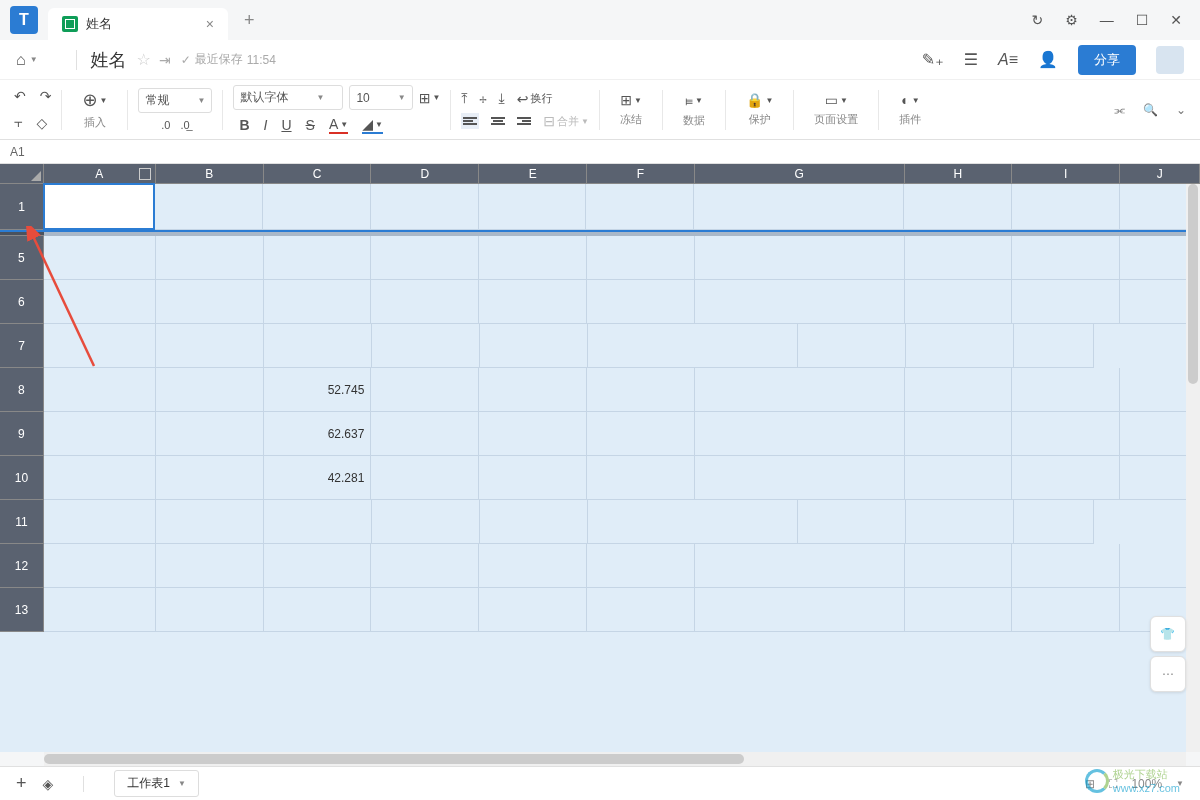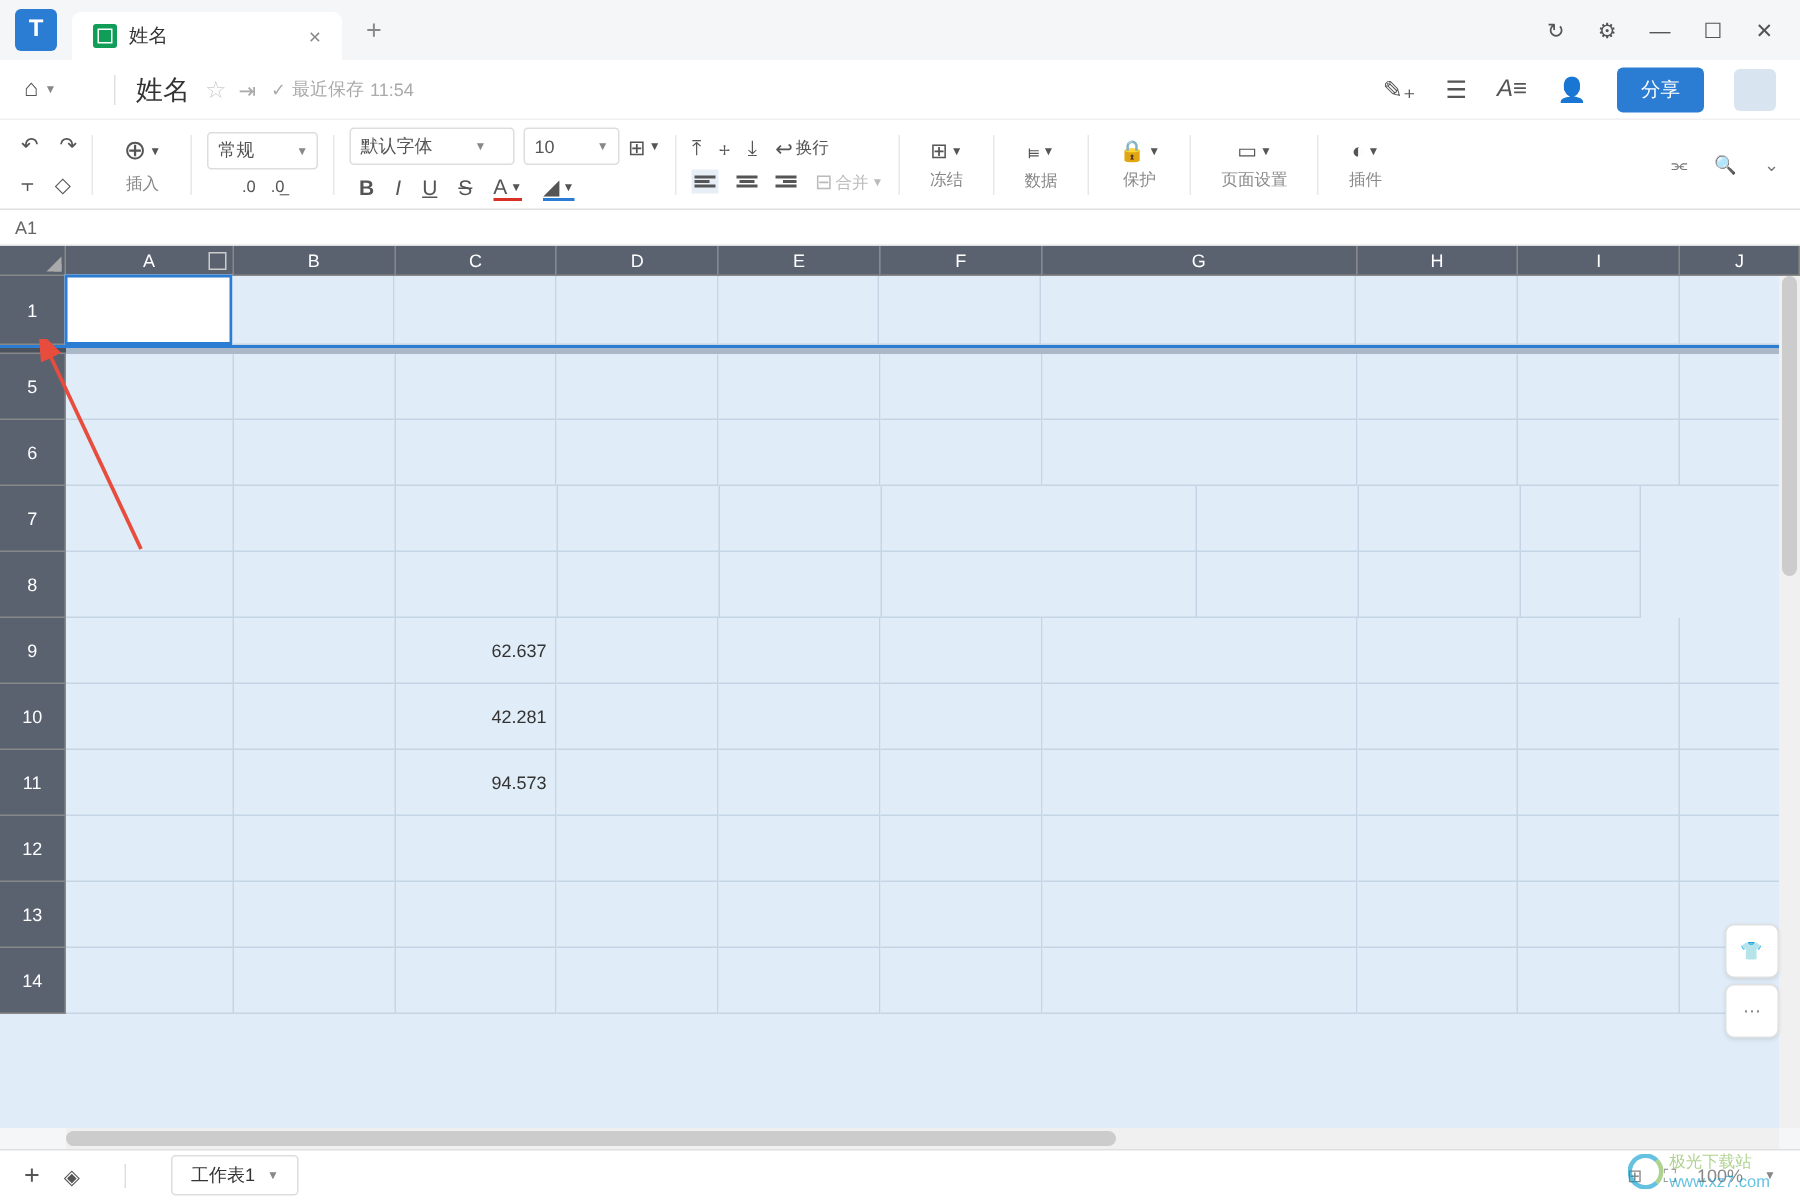--- a/index.html
+++ b/index.html
@@ -304,20 +304,21 @@
           <div class="cell colF"></div>
           <div class="cell colG"></div>
           <div class="cell colH"></div>
           <div class="cell colI"></div>
           <div class="cell colJ"></div>
         </div>
       <div class="row r8">
           <div class="rh">8</div>
           <div class="cell colA"></div>
           <div class="cell colB"></div>
+          <div class="cell colC">52.745</div>
           <div class="cell colD"></div>
           <div class="cell colE"></div>
           <div class="cell colF"></div>
           <div class="cell colG"></div>
           <div class="cell colH"></div>
           <div class="cell colI"></div>
           <div class="cell colJ"></div>
         </div>
       <div class="row r9">
           <div class="rh">9</div>
@@ -342,21 +343,20 @@
           <div class="cell colF"></div>
           <div class="cell colG"></div>
           <div class="cell colH"></div>
           <div class="cell colI"></div>
           <div class="cell colJ"></div>
         </div>
       <div class="row r11">
           <div class="rh">11</div>
           <div class="cell colA"></div>
           <div class="cell colB"></div>
-          <div class="cell colC">94.573</div>
           <div class="cell colD"></div>
           <div class="cell colE"></div>
           <div class="cell colF"></div>
           <div class="cell colG"></div>
           <div class="cell colH"></div>
           <div class="cell colI"></div>
           <div class="cell colJ"></div>
         </div>
       <div class="row r12">
           <div class="rh">12</div>
@@ -366,33 +366,20 @@
           <div class="cell colD"></div>
           <div class="cell colE"></div>
           <div class="cell colF"></div>
           <div class="cell colG"></div>
           <div class="cell colH"></div>
           <div class="cell colI"></div>
           <div class="cell colJ"></div>
         </div>
       <div class="row r13">
           <div class="rh">13</div>
-          <div class="cell colA"></div>
-          <div class="cell colB"></div>
-          <div class="cell colC"></div>
-          <div class="cell colD"></div>
-          <div class="cell colE"></div>
-          <div class="cell colF"></div>
-          <div class="cell colG"></div>
-          <div class="cell colH"></div>
-          <div class="cell colI"></div>
-          <div class="cell colJ"></div>
-        </div>
-      <div class="row r14">
-          <div class="rh">14</div>
           <div class="cell colA"></div>
           <div class="cell colB"></div>
           <div class="cell colC"></div>
           <div class="cell colD"></div>
           <div class="cell colE"></div>
           <div class="cell colF"></div>
           <div class="cell colG"></div>
           <div class="cell colH"></div>
           <div class="cell colI"></div>
           <div class="cell colJ"></div>

